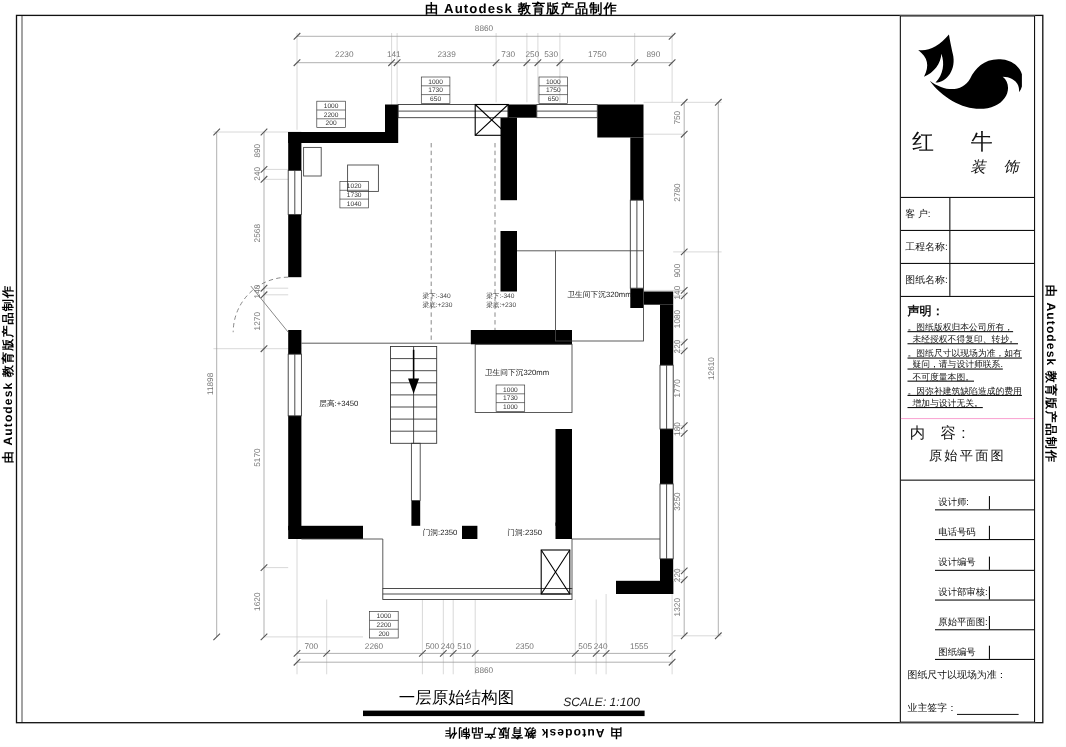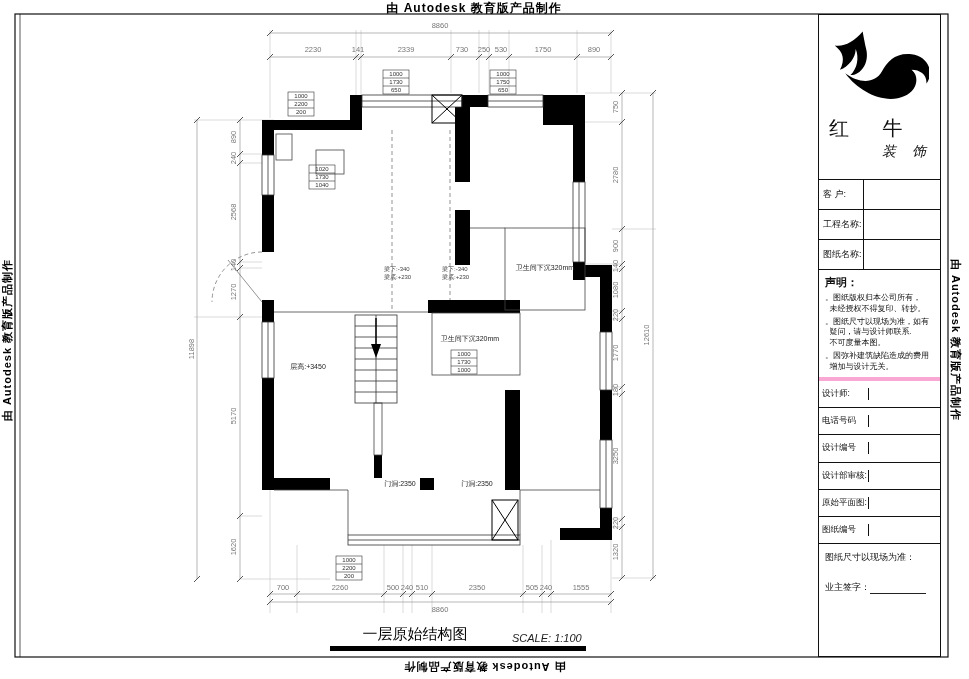--- a/index.html
+++ b/index.html
@@ -15,28 +15,28 @@
   
   .titleblock{position:absolute;left:818px;top:14px;width:123px;height:643px;border:1px solid #111;
               box-sizing:border-box;display:flex;flex-direction:column;background:#fff;}
   .tb-logo{position:relative;height:164px;border-bottom:1px solid #111;flex:none;}
   .tb-logo svg{position:absolute;top:12px;left:14px;}
   .brand-name{position:absolute;top:100px;left:10px;font-size:20px;letter-spacing:14px;white-space:nowrap;}
   .brand-sub{position:absolute;top:128px;right:8px;font-size:14px;letter-spacing:6px;white-space:nowrap;font-style:italic;}
   .tb-field{height:29px;border-bottom:1px solid #111;display:flex;flex:none;align-items:stretch;}
   .tb-field-label{width:40px;flex:none;border-right:1px solid #111;font-size:9px;display:flex;align-items:center;padding-left:4px;}
   .tb-field-value{flex:1;}
-  .tb-decl{height:111px;border-bottom:4px solid #f9a8d4;padding:5px 5px 0 6px;box-sizing:border-box;flex:none;}
+  .tb-decl{height:111px;border-bottom:1px solid #f9a8d4;padding:5px 5px 0 6px;box-sizing:border-box;flex:none;}
   .tb-decl-title{font-size:11px;font-weight:bold;margin-bottom:3px;}
-  .tb-decl-item{font-size:8px;line-height:1.35;white-space:pre-line;margin-bottom:2px;color:#111;}
+  .tb-decl-item{font-size:8px;line-height:1.35;white-space:pre-line;margin-bottom:2px;color:#111;text-decoration:underline;}
   .tb-content{height:56px;border-bottom:1px solid #111;flex:none;box-sizing:border-box;padding-top:4px;}
   .tb-content-label{font-size:14px;padding-left:8px;letter-spacing:5px;}
   .tb-content-value{text-align:center;font-size:12px;margin-top:3px;letter-spacing:2px;}
   .tb-rows{height:163px;flex:none;display:flex;flex-direction:column;}
-  .tb-row{flex:1;border-bottom:1px solid #111;display:flex;align-items:center;}
+  .tb-row{flex:1;border-bottom:1px solid #111;display:flex;align-items:flex-end;margin-left:31px;}
   .tb-row-label{width:46px;flex:none;border-right:1px solid #111;font-size:8.5px;display:flex;align-items:center;padding-left:3px;}
   .tb-row-value{flex:1;}
   .tb-approval{flex:1;padding:7px 5px 0 6px;font-size:9px;}
   .sig-row{margin-top:17px;}
   .sig-line{display:inline-block;width:56px;border-bottom:1px solid #222;height:10px;vertical-align:bottom;}
   
   text{font-family:"Liberation Sans",sans-serif;}
   .dim-text{font-size:7.5px;fill:#777;}
   .lab{fill:#222;}
   .tag-text{font-size:6px;fill:#333;}
@@ -287,20 +287,24 @@
       <div class="tb-decl-title">声明：</div>
       <div class="tb-decl-item">。图纸版权归本公司所有，
 &nbsp;&nbsp;未经授权不得复印、转抄。</div>
       <div class="tb-decl-item">。图纸尺寸以现场为准，如有
 &nbsp;&nbsp;疑问，请与设计师联系.
 &nbsp;&nbsp;不可度量本图。</div>
       <div class="tb-decl-item">。因弥补建筑缺陷造成的费用
 &nbsp;&nbsp;增加与设计无关。</div>
     </div>
 
+    <div class="tb-content">
+      <div class="tb-content-label">内 容:</div>
+      <div class="tb-content-value">原始平面图</div>
+    </div>
 
     <div class="tb-rows">
       <div class="tb-row">
         <div class="tb-row-label">设计师:</div>
         <div class="tb-row-value"></div>
       </div>
       <div class="tb-row">
         <div class="tb-row-label">电话号码</div>
         <div class="tb-row-value"></div>
       </div>

